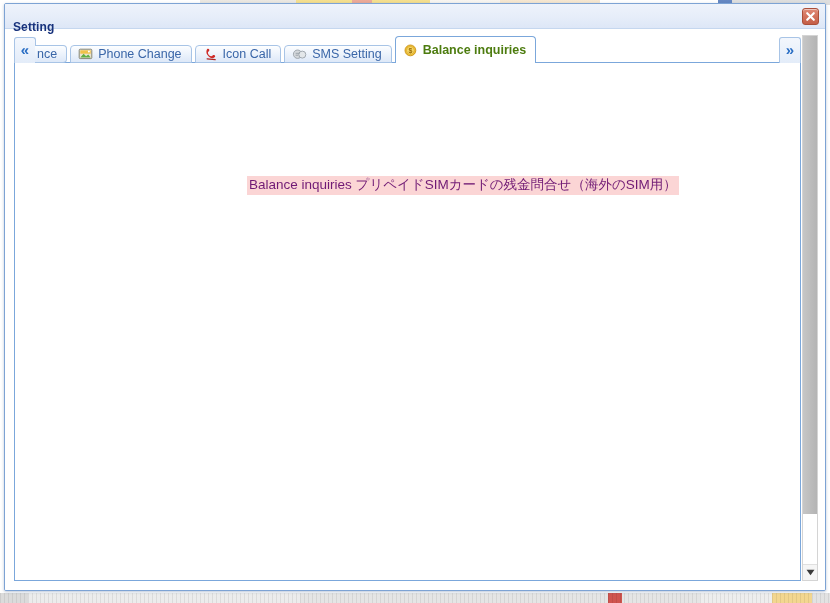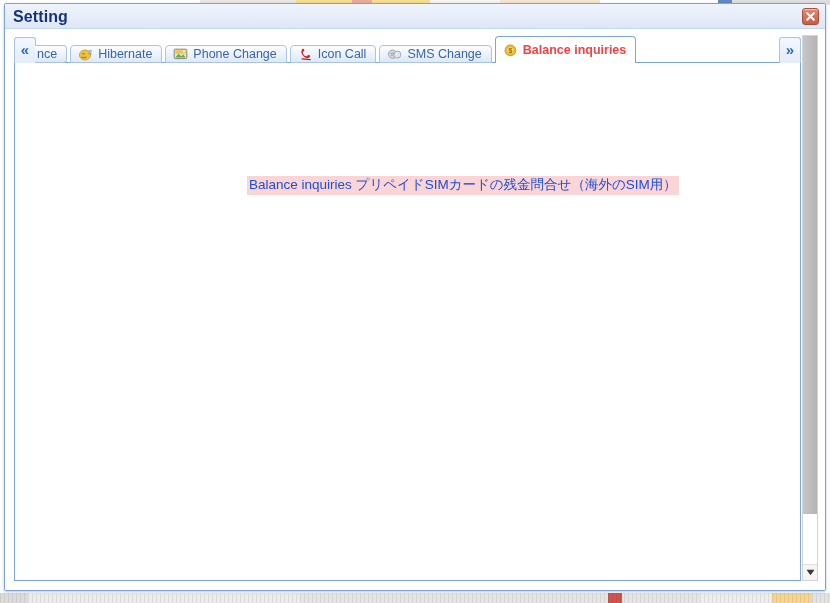--- a/index.html
+++ b/index.html
@@ -66,22 +66,22 @@
 
   
   #title-bar {
     height: 25px; flex: 0 0 25px;
     position: relative;
     background: linear-gradient(180deg, #eef3fb 0%, #e6edf9 55%, #dde7f7 100%);
     border-bottom: 1px solid #c5d7ef;
   }
   #window-title {
     position: absolute;
-    left: 8px; top: 4px;
-    font-size: 16px;
+    left: 8px; top: 16px;
+    font-size: 12px;
     font-weight: bold;
     color: #17327c;
     letter-spacing: .1px;
     white-space: nowrap;
   }
   #close-button {
     position: absolute;
     right: 6px; top: 4px;
     width: 17px; height: 17px;
     border-radius: 3px;
@@ -165,21 +165,21 @@
     border-radius: 0 4px 4px 0;
     padding-left: 2px;
     border-left: none;
     max-width: 38px;
     overflow: hidden;
   }
   .tab.active {
     background: #ffffff;
     border-color: #7ba7db;
     border-bottom-color: #ffffff;
-    color: #ef4444;
+    color: #4d7c0f;
     font-weight: bold;
     height: 28px;
     margin-bottom: -1px;
     z-index: 4;
   }
   .tab-icon {
     flex: 0 0 auto;
     width: 16px; height: 15px;
     display: block;
   }
@@ -192,21 +192,21 @@
     background: #ffffff;
     margin-top: -1px;
     position: relative;
     min-height: 0;
     overflow: hidden;
   }
   #content-text {
     position: absolute;
     left: 232px; top: 113px;
     font-size: 13.5px;
-    color: #1d4ed8;
+    color: #701a75;
     background: #fbd5d5;
     padding: 1px 2px;
     white-space: nowrap;
     line-height: 1.25;
   }
 
   
   #vertical-scrollbar {
     flex: 0 0 16px;
     width: 16px;
@@ -261,50 +261,41 @@
         <div class="scroll-btn" id="scroll-left-button">
           <span>«</span>
         </div>
 
         <div id="tab-list">
             <div class="tab clipped">
               <span class="tab-label">nce</span>
             </div>
             <div class="tab">
               <svg class="tab-icon" viewBox="0 0 16 15">
-                <ellipse cx="7" cy="8" rx="5.6" ry="5" fill="#f2c042" stroke="#c99a22" stroke-width=".8"></ellipse>
-                <path d="M4 7.2q1.4-1.2 2.8 0" stroke="#8a6b10" stroke-width=".9" fill="none"></path>
-                <path d="M3.4 10q2.6 1.6 5.2 0" stroke="#8a6b10" stroke-width=".9" fill="none"></path>
-                <path d="M10.5 3.8h3.2l-3.2 3h3.2" stroke="#6aa3dd" stroke-width="1" fill="none"></path>
-              </svg>
-              <span class="tab-label">Hibernate</span>
-            </div>
-            <div class="tab">
-              <svg class="tab-icon" viewBox="0 0 16 15">
                 <rect x="1.2" y="2.2" width="12.6" height="9.4" rx="1" fill="#e9e4d2" stroke="#7a7a6a" stroke-width=".9"></rect>
                 <rect x="2.3" y="3.3" width="10.4" height="3.4" fill="#f0c24a"></rect>
                 <path d="M2.3 10.6 L5.6 6.8 L8.1 9.2 L10.2 7.4 L12.7 10.6 Z" fill="#5fae43"></path>
                 <circle cx="10.9" cy="4.6" r="1" fill="#ffffff"></circle>
               </svg>
               <span class="tab-label">Phone Change</span>
             </div>
             <div class="tab">
               <svg class="tab-icon" viewBox="0 0 16 15">
                 <path d="M4.2 2.1c1.5-.9 2.6.6 2 1.6-.5.9-1.3 1-1.3 2 0 1.8 1.9 3.5 3.5 3.5.9 0 1.1-.8 2-1.2 1-.5 2.4.6 1.5 2-1 1.5-3.3 1.6-5.6-.1C3.5 7.9 2.6 4.7 4.2 2.1z" fill="#cf2b28"></path>
                 <path d="M4.1 11.9 L12.2 12.6" stroke="#b02320" stroke-width="1.2" stroke-linecap="round"></path>
               </svg>
               <span class="tab-label">Icon Call</span>
             </div>
             <div class="tab">
               <svg class="tab-icon" viewBox="0 0 16 15">
                 <circle cx="5.6" cy="7.2" r="4.2" fill="#d4d8dc" stroke="#9aa2a9" stroke-width=".9"></circle>
                 <circle cx="10.3" cy="7.6" r="3.5" fill="#e3e7ea" stroke="#9aa2a9" stroke-width=".9"></circle>
                 <path d="M3.6 6.3h3.8M3.6 8.2h2.6" stroke="#8e979f" stroke-width=".8"></path>
               </svg>
-              <span class="tab-label">SMS Change</span>
+              <span class="tab-label">SMS Setting</span>
             </div>
             <div class="tab active">
               <svg class="tab-icon" viewBox="0 0 16 15">
                 <circle cx="7.4" cy="7.4" r="5.4" fill="#f1c233" stroke="#c9921a" stroke-width=".9"></circle>
                 <circle cx="7.4" cy="7.4" r="3.9" fill="#f7d96a" stroke="#d8a62a" stroke-width=".7"></circle>
                 <text x="7.4" y="10.3" font-size="7" font-family="Liberation Sans, sans-serif" font-weight="bold" fill="#9a6c06" text-anchor="middle">$</text>
               </svg>
               <span class="tab-label">Balance inquiries</span>
             </div>
           </div>

